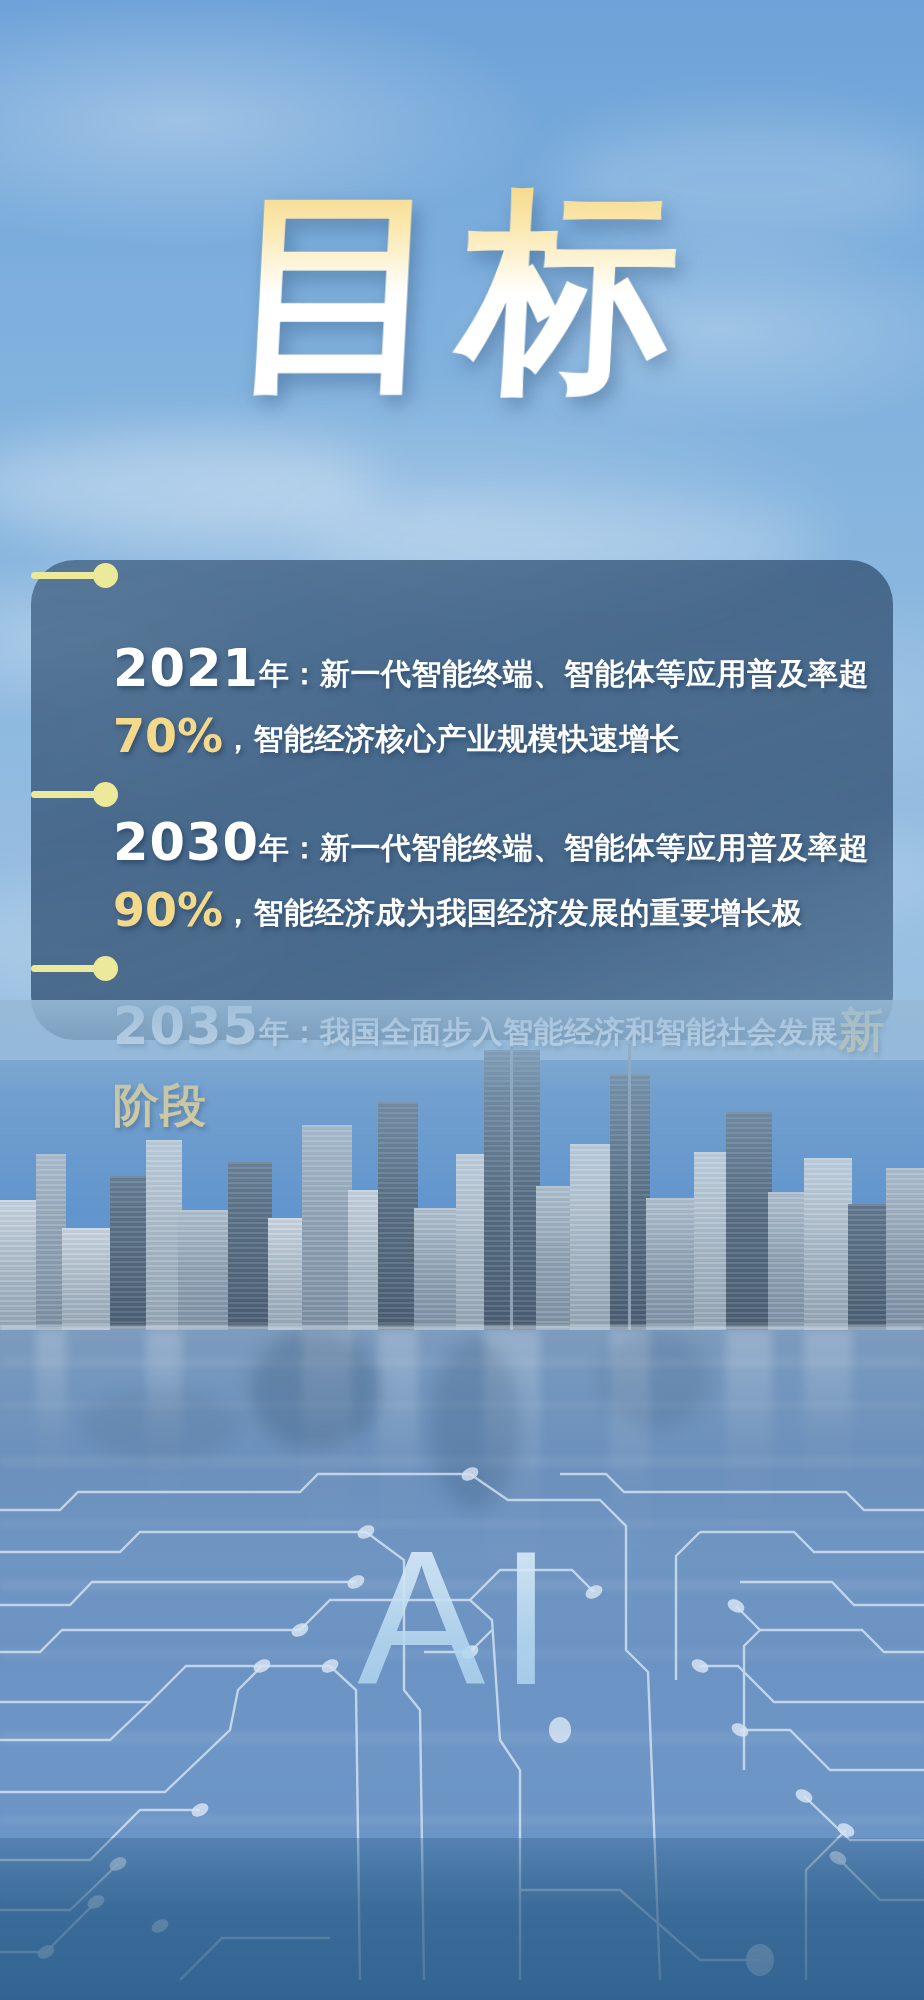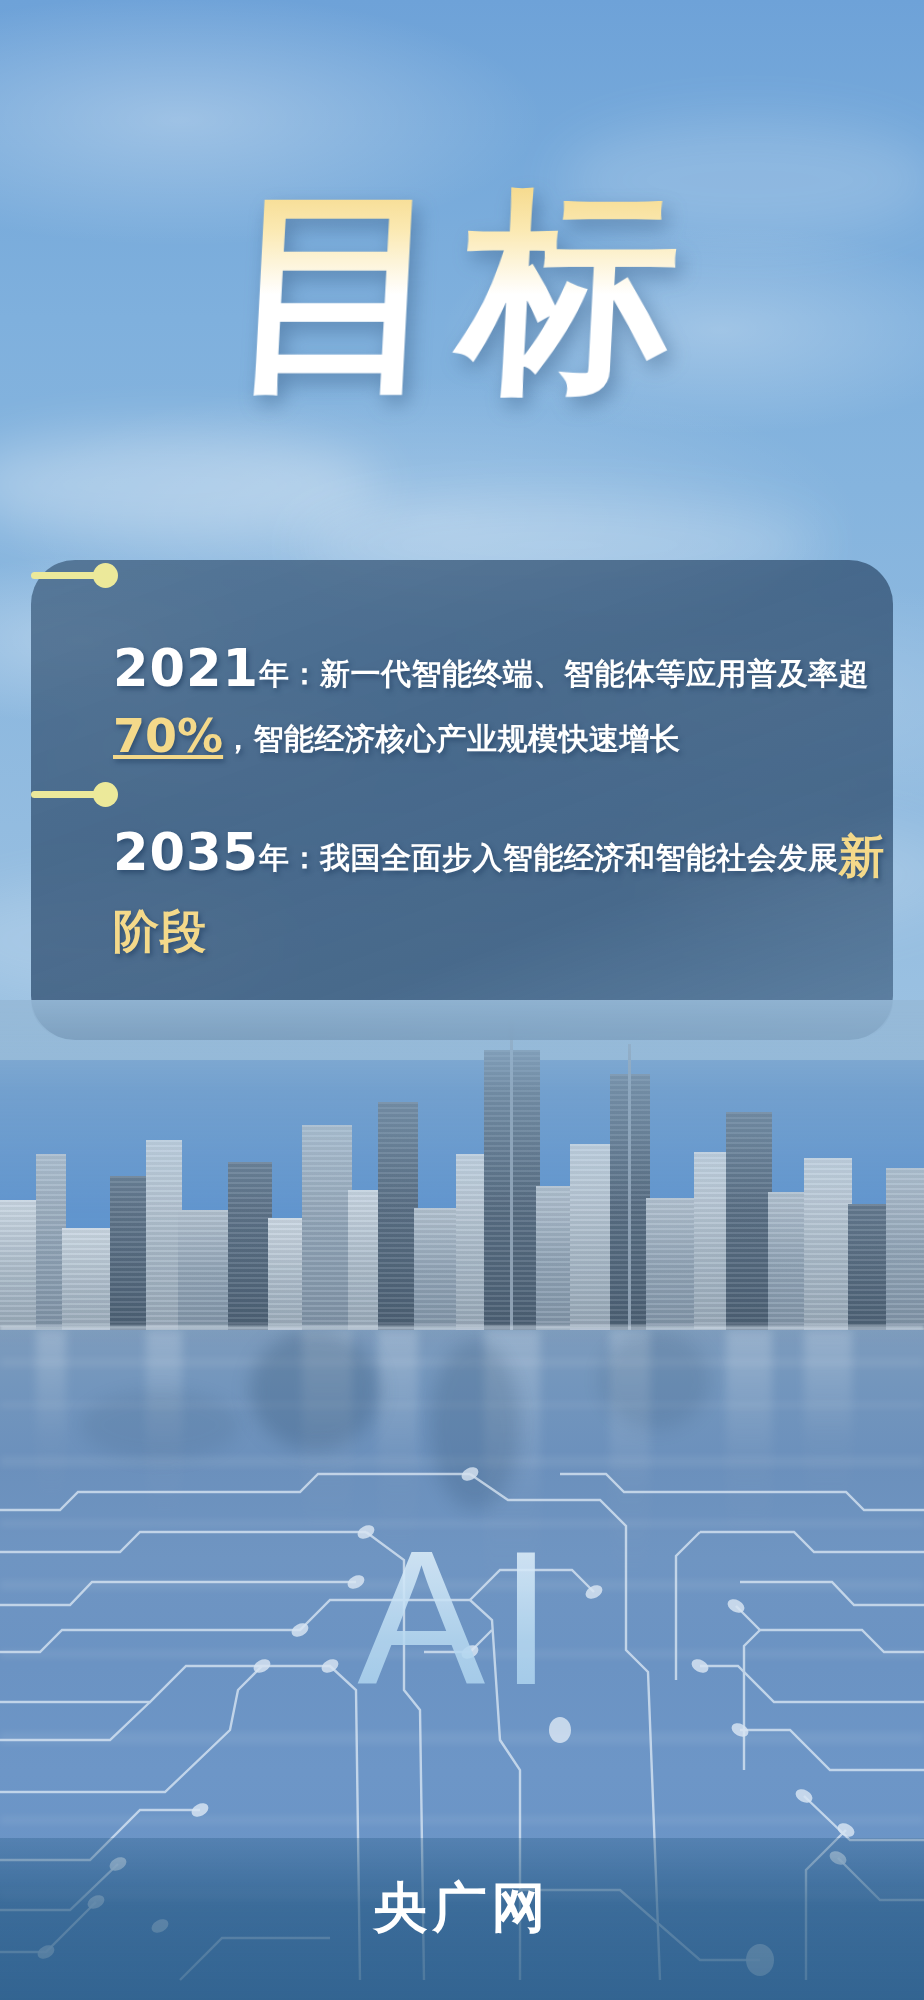--- a/index.html
+++ b/index.html
@@ -104,21 +104,21 @@
   }
   .yr{
     font-size:51px;font-weight:bold;line-height:1;
     letter-spacing:1px;
     font-family:"DejaVu Sans","Liberation Sans",sans-serif;
     vertical-align:-2px;
   }
   .pct{
     color:#f4d98a;font-size:46px;font-weight:bold;
     font-family:"DejaVu Sans","Liberation Sans",sans-serif;
-    vertical-align:-3px;letter-spacing:0;text-decoration:underline;
+    vertical-align:-3px;letter-spacing:0;
   }
   .hl{
     color:#f4d98a;font-size:46px;font-weight:bold;
     vertical-align:-4px;letter-spacing:1px;
   }
 
   
   .ai{
     position:absolute;left:0;top:1522px;width:924px;text-align:center;
     font-family:"Liberation Sans","DejaVu Sans",sans-serif;
@@ -279,31 +279,39 @@
     <div class="item" style="padding-top:83px;">
       <div class="marker">
         <span class="bar"></span>
           <span class="dot"></span>
       </div>
       <p class="para">
         <span class="yr">2021</span><span>年：新一代智能终端、智能体等应用普及率超</span><span class="pct">70%</span><span>，智能经济核心产业规模快速增长</span>
       </p>
     </div>
 
+    <div class="item" style="padding-top:38px;">
+      <div class="marker">
+        <span class="bar"></span>
+          <span class="dot"></span>
+      </div>
+      <p class="para">
+        <span class="yr">2030</span><span>年：新一代智能终端、智能体等应用普及率超</span><span class="pct">90%</span><span>，智能经济成为我国经济发展的重要增长极</span>
+      </p>
+    </div>
 
     <div class="item" style="padding-top:40px;">
       <div class="marker">
         <span class="bar"></span>
           <span class="dot"></span>
       </div>
       <p class="para">
         <span class="yr">2035</span><span>年：我国全面步入智能经济和智能社会发展</span><span class="hl">新阶段</span>
       </p>
     </div>
 
   </div>
 
   <div class="ai">AI</div>
 
   <div class="logo-band"></div>
-  <div class="logo">央广网</div>
 
 </div>
 
 </body></html>

